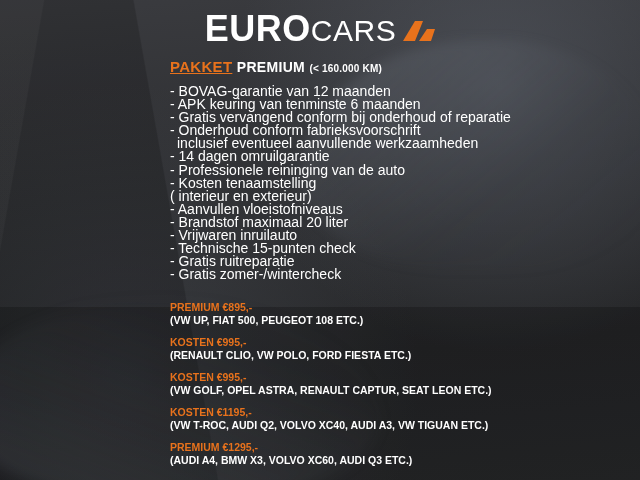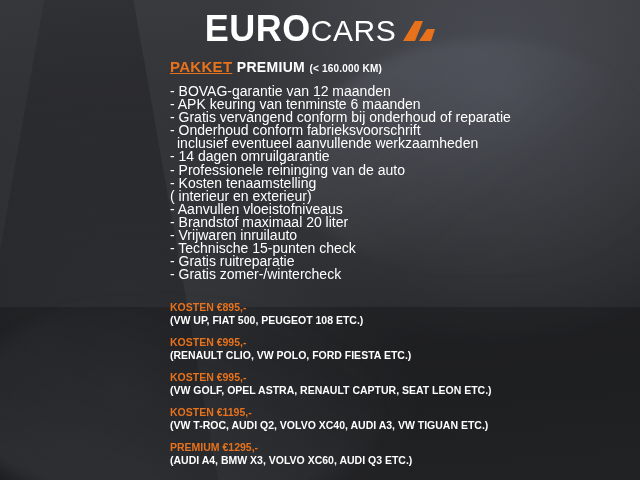--- a/index.html
+++ b/index.html
@@ -196,21 +196,21 @@
       <li>- Aanvullen vloeistofniveaus</li>
       <li>- Brandstof maximaal 20 liter</li>
       <li>- Vrijwaren inruilauto</li>
       <li>- Technische 15-punten check</li>
       <li>- Gratis ruitreparatie</li>
       <li>- Gratis zomer-/wintercheck</li>
     </ul>
 
     <div class="prices">
       <div class="price-block">
-        <div class="price-kosten">KOSTEN €895,-</div>
+        <div class="price-kosten">PREMIUM €895,-</div>
         <div class="price-cars">(VW UP, FIAT 500, PEUGEOT 108 ETC.)</div>
       </div>
       <div class="price-block">
         <div class="price-kosten">KOSTEN  €995,-</div>
         <div class="price-cars">(RENAULT CLIO, VW POLO, FORD FIESTA ETC.)</div>
       </div>
       <div class="price-block">
         <div class="price-kosten">KOSTEN  €995,-</div>
         <div class="price-cars">(VW GOLF, OPEL ASTRA, RENAULT CAPTUR, SEAT LEON ETC.)</div>
       </div>

